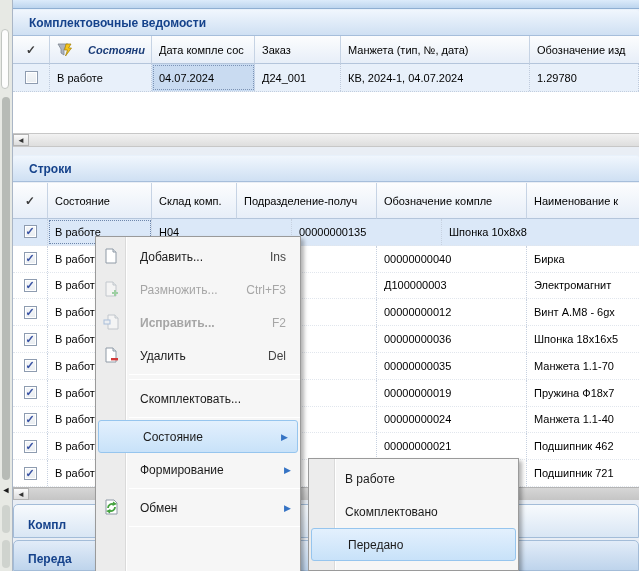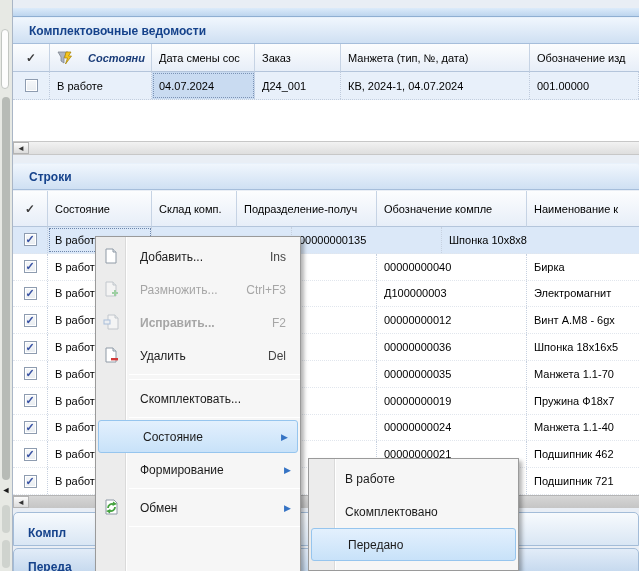--- a/index.html
+++ b/index.html
@@ -8,21 +8,21 @@
   .screen { position:relative; width:639px; height:571px; overflow:hidden; background:#e9eef5; }
 
   
   .left-strip { position:absolute; left:0; top:0; width:13px; height:571px; background:#e7e9e4; border-right:1px solid #aab6c6; }
   .left-strip .pill-top { position:absolute; left:1px; top:29px; width:8px; height:60px; background:#fdfdfd; border:1px solid #c2c6c2; border-radius:4px; }
   .left-strip .vbar { position:absolute; left:2px; top:97px; width:8px; height:383px; background:#b7bbb6; border-radius:4px; }
   .left-strip .collapse-arrow { position:absolute; left:0px; top:483px; width:12px; height:14px; color:#1b1b1b; font-size:9px; line-height:14px; text-align:center; }
   .left-strip .pill-b1 { position:absolute; left:2px; top:505px; width:8px; height:28px; background:#cfd3ce; border-radius:4px; }
   .left-strip .pill-b2 { position:absolute; left:2px; top:540px; width:8px; height:28px; background:#cfd3ce; border-radius:4px; }
 
-  .main { position:absolute; left:13px; top:8px; width:626px; height:419px; }
+  .main { position:absolute; left:13px; top:0; width:626px; height:419px; }
 
   
   .top-strip { position:absolute; left:0; top:0; width:626px; height:9px;
     background:linear-gradient(#dcebfa,#bdd5ee); border-bottom:1px solid #8fafd2; }
 
   
   .panel-title { position:absolute; left:0; width:626px; height:27px;
     background:linear-gradient(#f0f6fd,#cfe0f3); border-bottom:1px solid #a6bedb;
     border-top:1px solid #e8f1fb; border-radius:3px 3px 0 0;
     font-size:12px; font-weight:bold; color:#15428b; line-height:26px; padding-left:16px; }
@@ -123,35 +123,35 @@
       <div class="hcell vc0 center">
         <span class="hcheck">✓</span>
       </div>
       <div class="hcell vc1">
         <svg width="16" height="14" viewBox="0 0 16 14">
           <polygon points="1,1 11,1 7,6 7,12 4,10 4,6" fill="#aeb4c0" stroke="#7d8590" stroke-width="0.8"></polygon>
           <polygon points="9,1 14,1 11.5,5 14.5,5 8.5,13 10.5,7 7.5,7" fill="#f6c51c" stroke="#a07c00" stroke-width="0.7"></polygon>
         </svg>
         <span class="state-hdr">Состояни</span>
       </div>
-      <div class="hcell vc2">Дата смены сос</div>
+      <div class="hcell vc2">Дата компле сос</div>
       <div class="hcell vc3">Заказ</div>
       <div class="hcell vc4">Манжета (тип, №, дата)</div>
       <div class="hcell vc5">Обозначение изд</div>
     </div>
 
     <div class="hdr-row ved-row">
       <div class="cell vc0 center">
         <span class="cb"></span>
       </div>
       <div class="cell vc1">В работе</div>
       <div class="cell vc2 cell-selected">04.07.2024</div>
       <div class="cell vc3">Д24_001</div>
       <div class="cell vc4">КВ, 2024-1, 04.07.2024</div>
-      <div class="cell vc5">001.00000</div>
+      <div class="cell vc5">1.29780</div>
     </div>
     <div class="ved-empty"></div>
 
     <div class="hscroll hs1">
       <div class="hs-btn">◄</div>
     </div>
 
     <div class="panel-title pt-stroki">Строки</div>
 
     <div class="hdr-row str-hdr">

